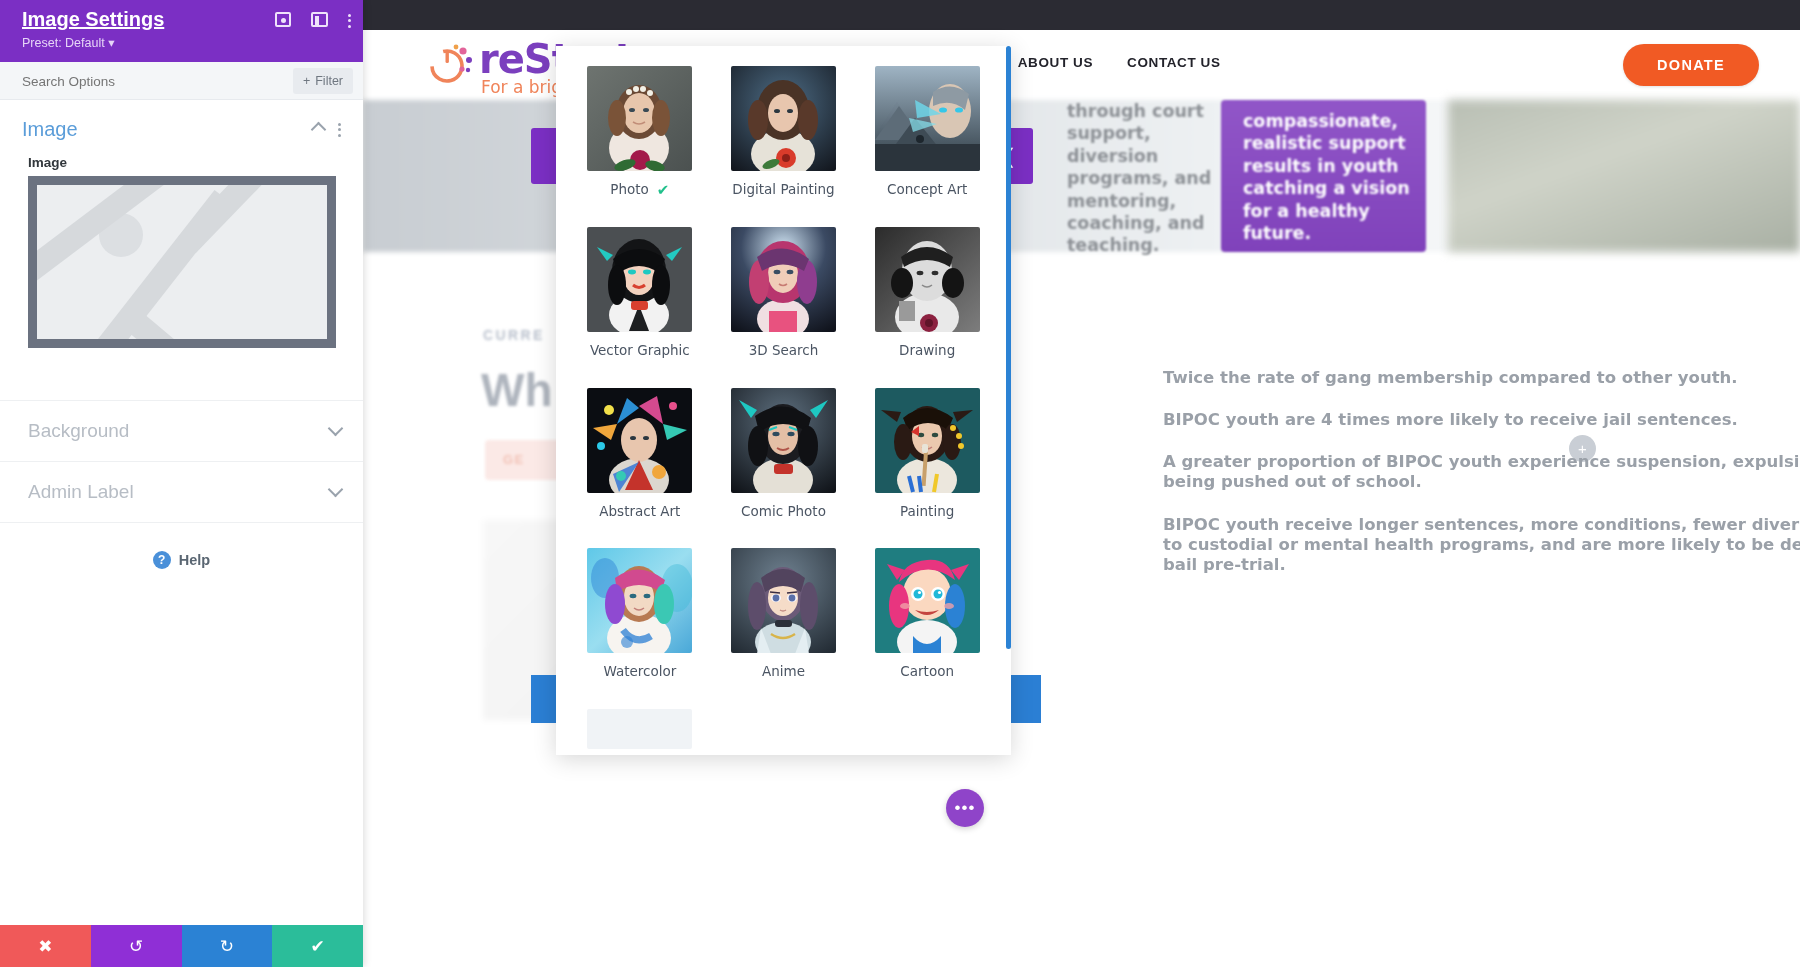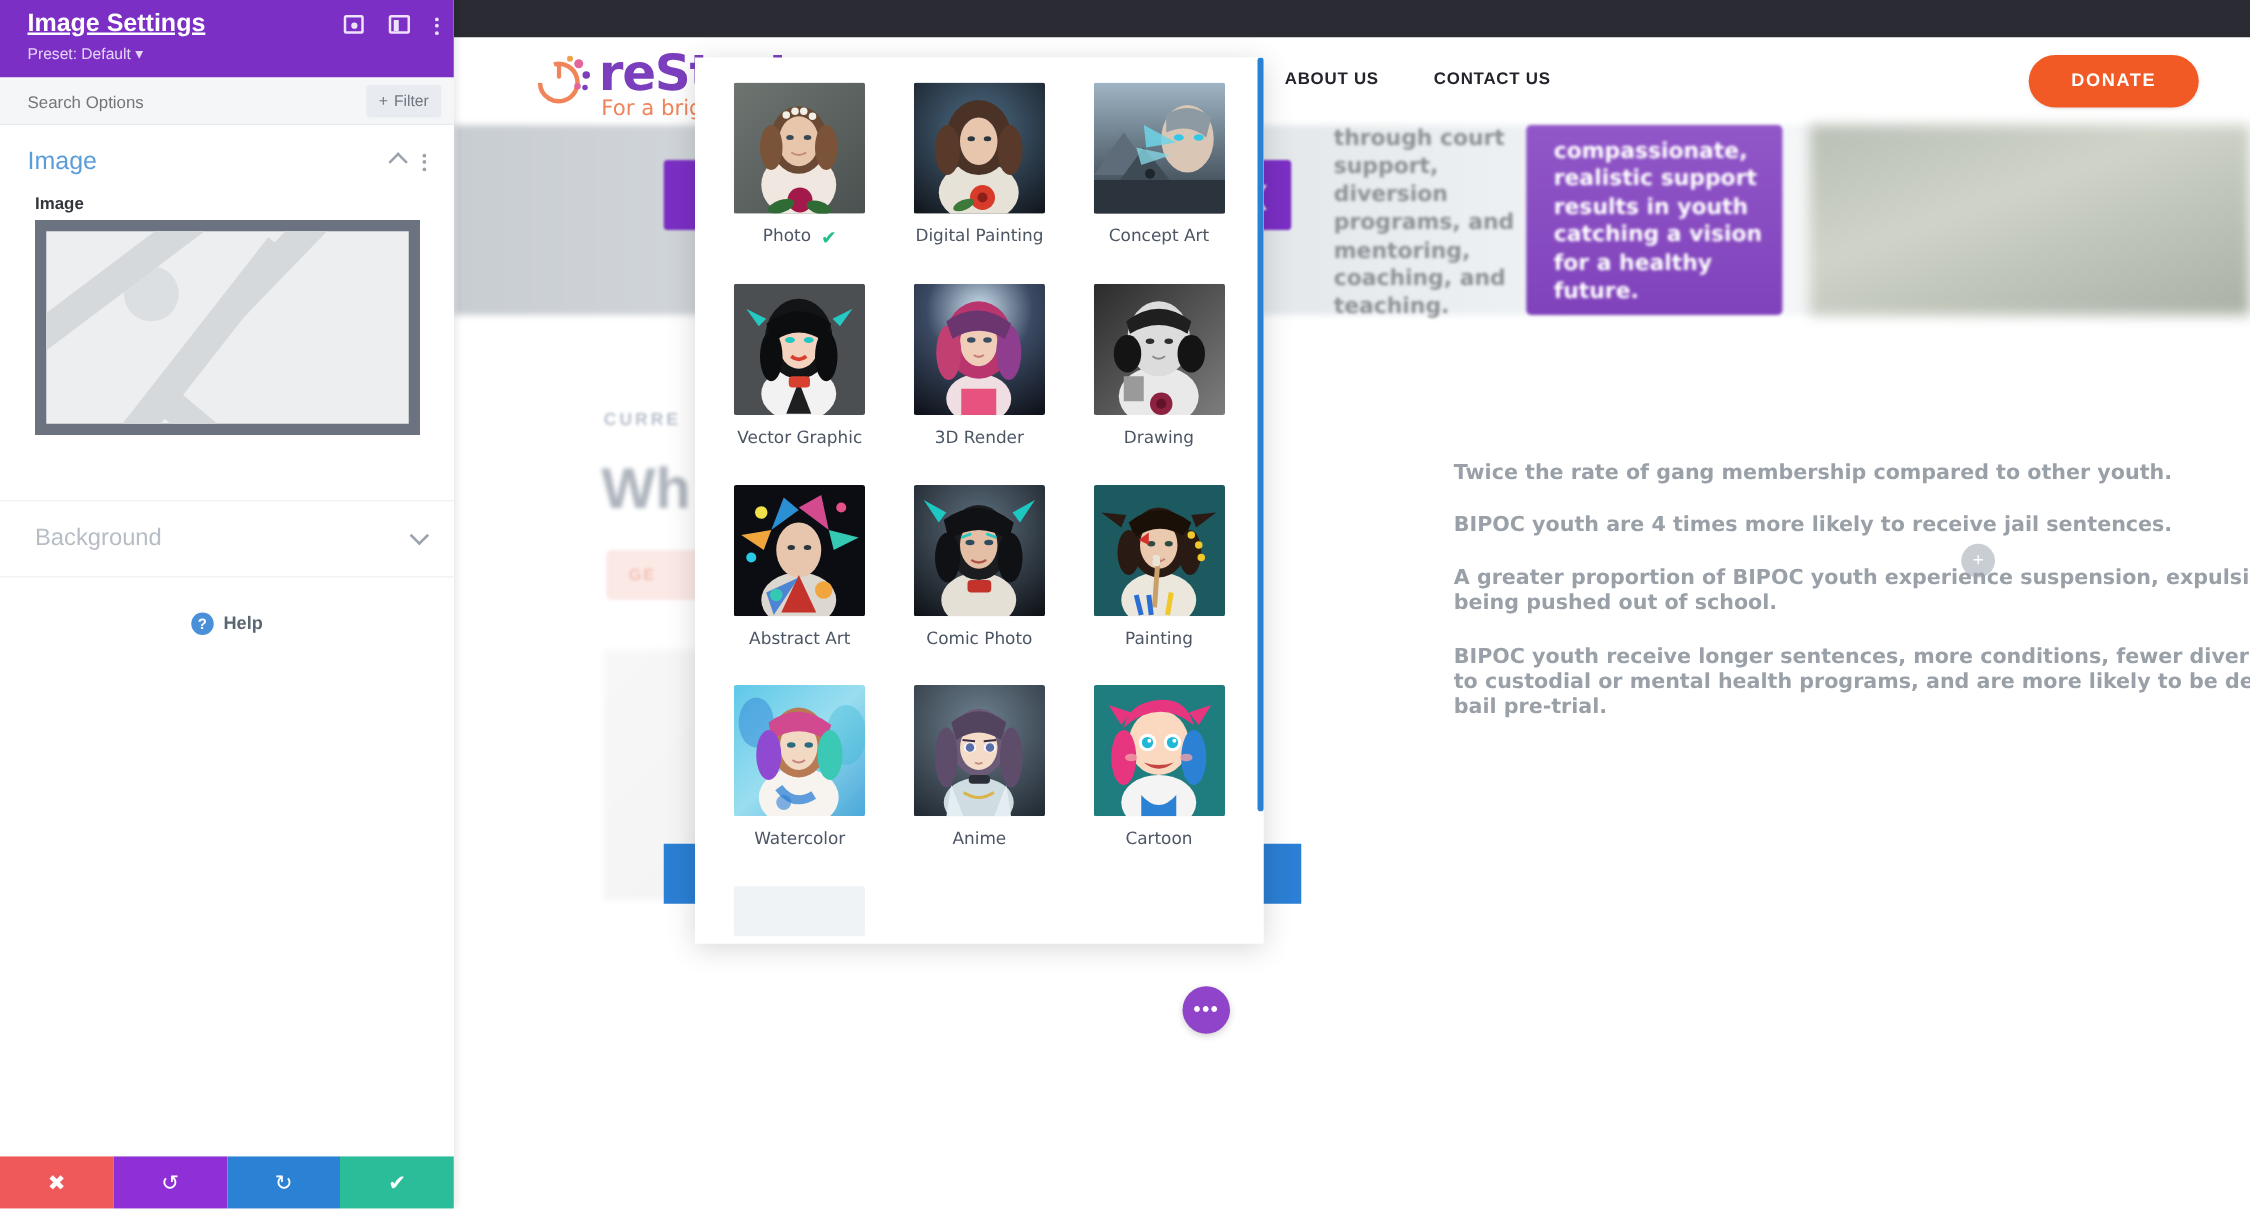--- a/index.html
+++ b/index.html
@@ -30,21 +30,21 @@
     position: absolute; left: 54px; top: 0px;
     font-size: 40px; font-weight: bold; color: #7b3fbe; letter-spacing: -1px;
     font-family: "DejaVu Sans", sans-serif;
   }
   .logo-text-2 {
     position: absolute; left: 56px; top: 41px;
     font-size: 17px; color: #f0845a; font-family: "DejaVu Sans", sans-serif;
   }
   .nav-links {
     position: absolute; left: 960px; top: 55px;
-    display: flex; gap: 44px;
+    display: flex; gap: 34px;
     font-size: 13.5px; font-weight: bold; color: #23232b; letter-spacing: 0.6px;
   }
   .nav-links span { white-space: nowrap; }
   .donate-btn {
     position: absolute; right: 41px; top: 44px;
     background: #f15a24; color: #fff;
     border-radius: 40px; padding: 13px 34px;
     font-size: 14.5px; font-weight: bold; letter-spacing: 1.3px;
     box-shadow: 0 1px 3px rgba(0,0,0,.12);
   }
@@ -502,21 +502,21 @@
             <ellipse cx="52" cy="47" rx="15" ry="19" fill="#f0cdb8"></ellipse>
             <ellipse cx="28" cy="55" rx="10" ry="22" fill="#c23f72"></ellipse>
             <ellipse cx="76" cy="55" rx="10" ry="22" fill="#8f3d8f"></ellipse>
             <path d="M26 30 q26 -18 52 2 l-5 12 q-21 -13 -42 0 Z" fill="#6b3570"></path>
             <ellipse cx="46" cy="45" rx="3.4" ry="2.2" fill="#3a4e63"></ellipse>
             <ellipse cx="59" cy="45" rx="3.4" ry="2.2" fill="#3a4e63"></ellipse>
             <path d="M48 57 q4 3 8 0" stroke="#c77b72" stroke-width="1.6" fill="none"></path>
           </svg>
         </div>
         <div class="style-label">
-          <span>3D Render</span>
+          <span>3D Search</span>
         </div>
       </div>
 
       <div class="style-cell">
         <div class="style-thumb">
           <svg viewBox="0 0 105 105" width="105" height="105">
             <defs>
                 <linearGradient id="g6" x1="0" y1="0" x2="1" y2="1">
                   <stop offset="0" stop-color="#2b2b2b"></stop>
                   <stop offset="1" stop-color="#7d7d7d"></stop>
@@ -783,20 +783,24 @@
         <div class="img-ph-m4"></div>
         <div class="img-ph-m2"></div>
       </div>
 
       <div style="height:52px"></div>
 
       <div class="accordion-row">
         <span>Background</span>
         <span class="chev down"></span>
       </div>
+      <div class="accordion-row">
+        <span>Admin Label</span>
+        <span class="chev down"></span>
+      </div>
 
       <div class="help-row">
         <span class="qmark">?</span>
         <span>Help</span>
       </div>
     </div>
 
     <div class="sb-foot">
       <div class="fb-x">✖</div>
       <div class="fb-undo">↺</div>

